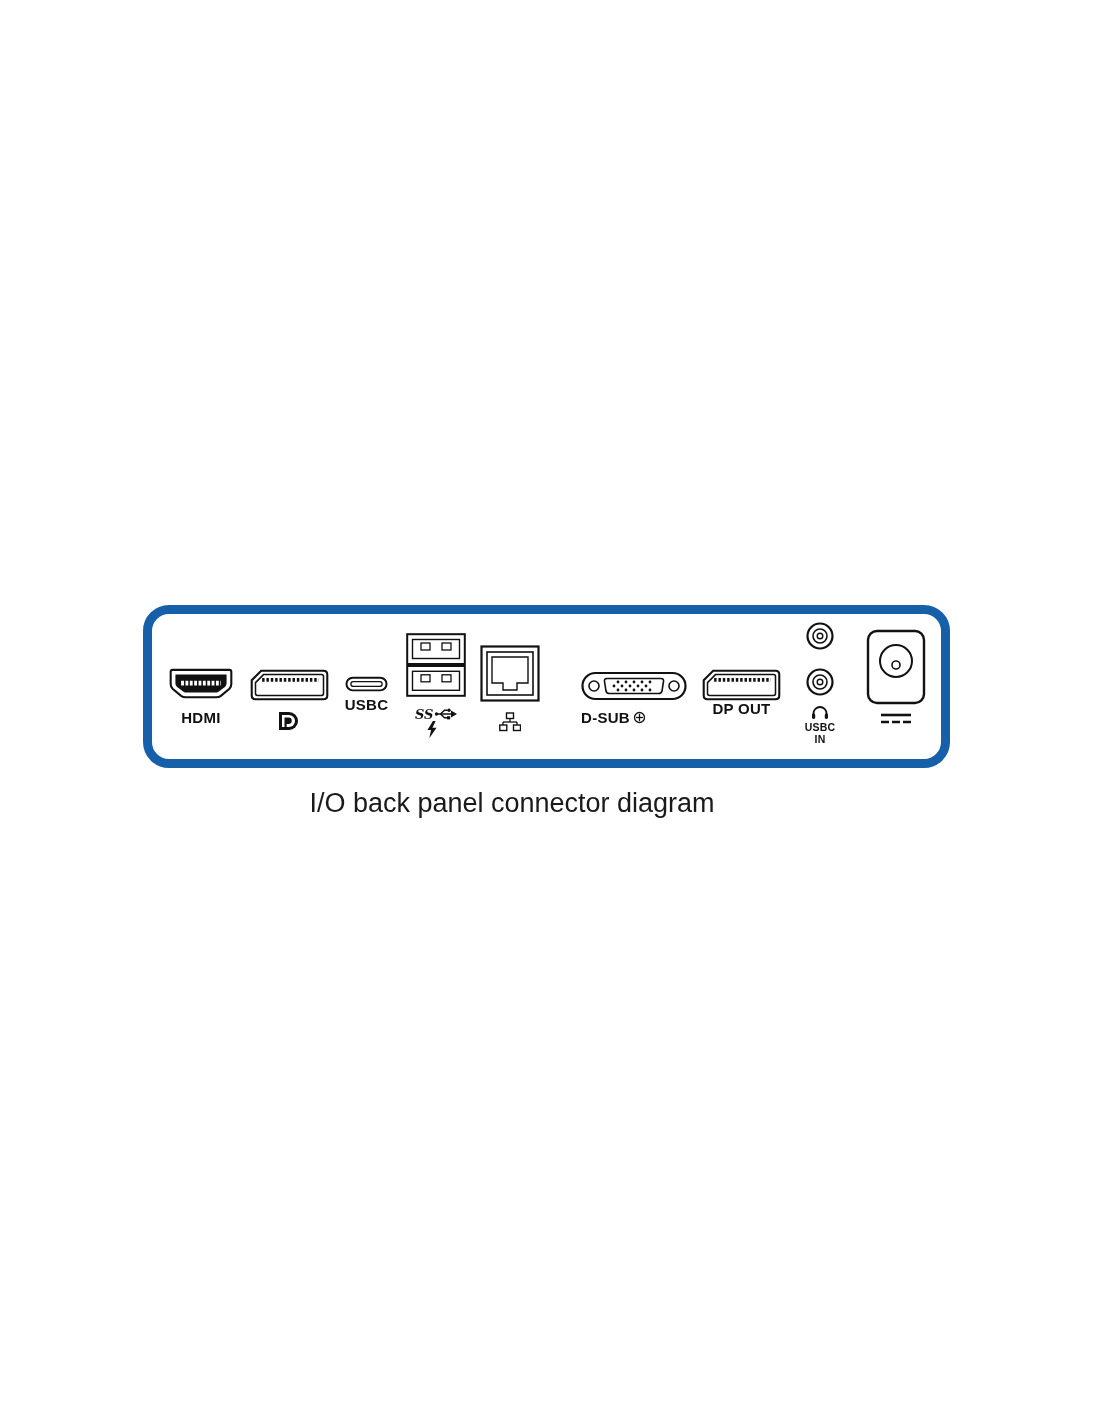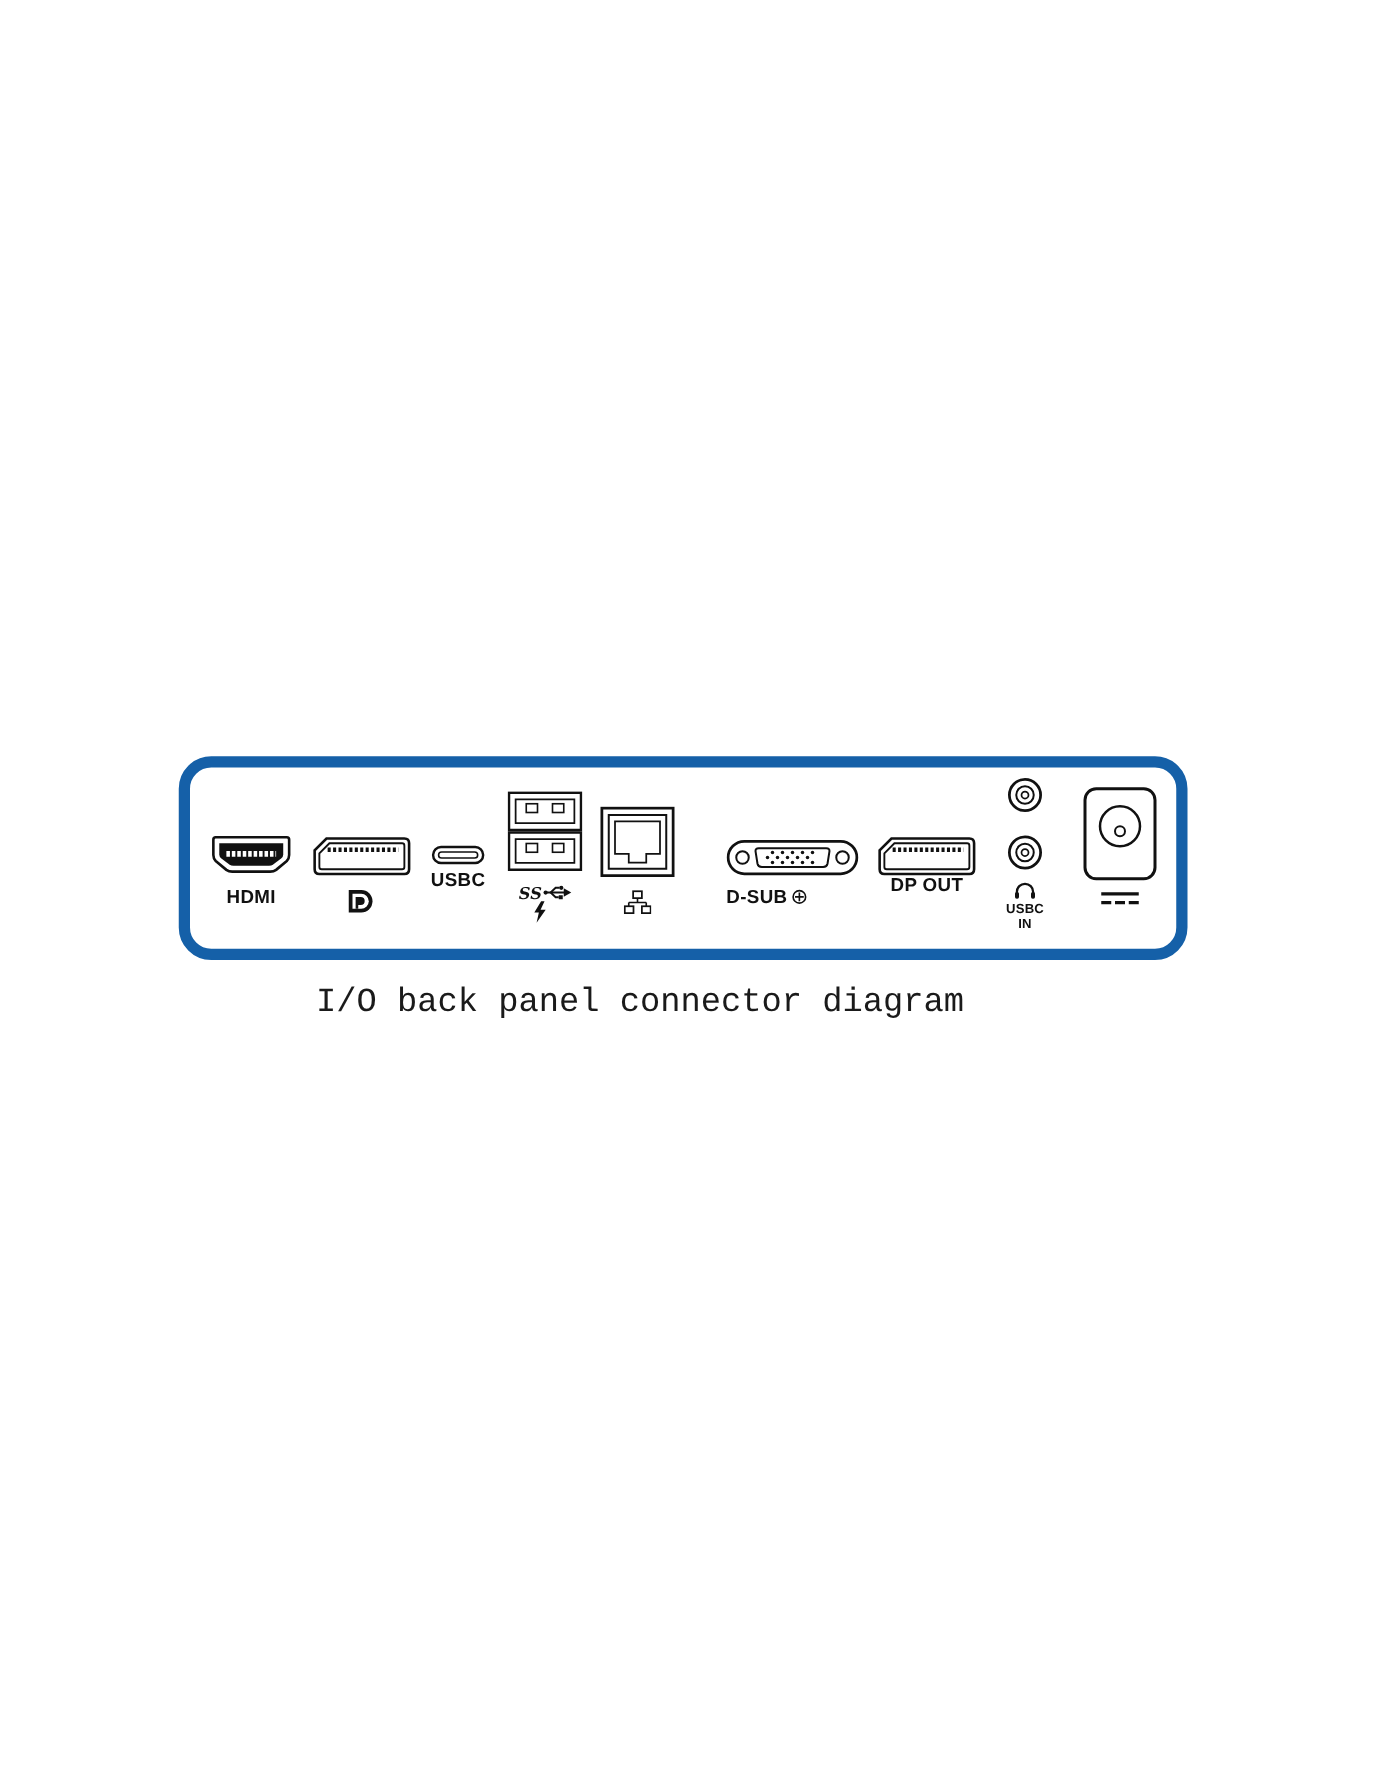--- a/index.html
+++ b/index.html
@@ -8,21 +8,21 @@
   .panel{position:absolute;left:143px;top:605px;width:807px;height:163px;
          box-sizing:border-box;border:9px solid #1560a8;border-radius:26px;background:#fff;}
   .port{position:absolute;display:block;}
   .plabel{position:absolute;text-align:center;font-weight:bold;font-size:15px;
           color:#111;letter-spacing:.3px;font-family:"Liberation Sans",sans-serif;}
   .dsub-label{display:flex;align-items:center;gap:3px;}
   .audio-label{position:absolute;text-align:center;font-weight:bold;font-size:10.5px;
                line-height:11.5px;color:#111;letter-spacing:.2px;}
   .licon{position:absolute;display:block;}
   .caption{position:absolute;left:0;top:788px;width:1024px;text-align:center;
-           font-size:27px;color:#1a1a1a;font-family:Liberation Mono, monospace;}
+           font-size:27px;color:#1a1a1a;font-family:Liberation Sans, sans-serif;}
 </style>
 </head>
 <body>
 
 <div class="page">
   <div class="panel">
 
     <svg class="port" style="left:13px;top:52px;width:72px;height:38px" viewBox="0 0 76 40">
       <path d="M6,6 Q6,4 8,4 L68,4 Q70,4 70,6 L70,19 Q70,22 68,24 L59,31.5 Q57,33 54,33 L22,33 Q19,33 17,31.5 L8,24 Q6,22 6,19 Z" fill="#fff" stroke="#111" stroke-width="2.2"></path>
       <path d="M11,9 L65,9 L65,18.5 Q65,20.5 63.2,22 L56.5,27 Q55,28 53,28 L23,28 Q21,28 19.5,27 L12.8,22 Q11,20.5 11,18.5 Z" fill="#111"></path>

